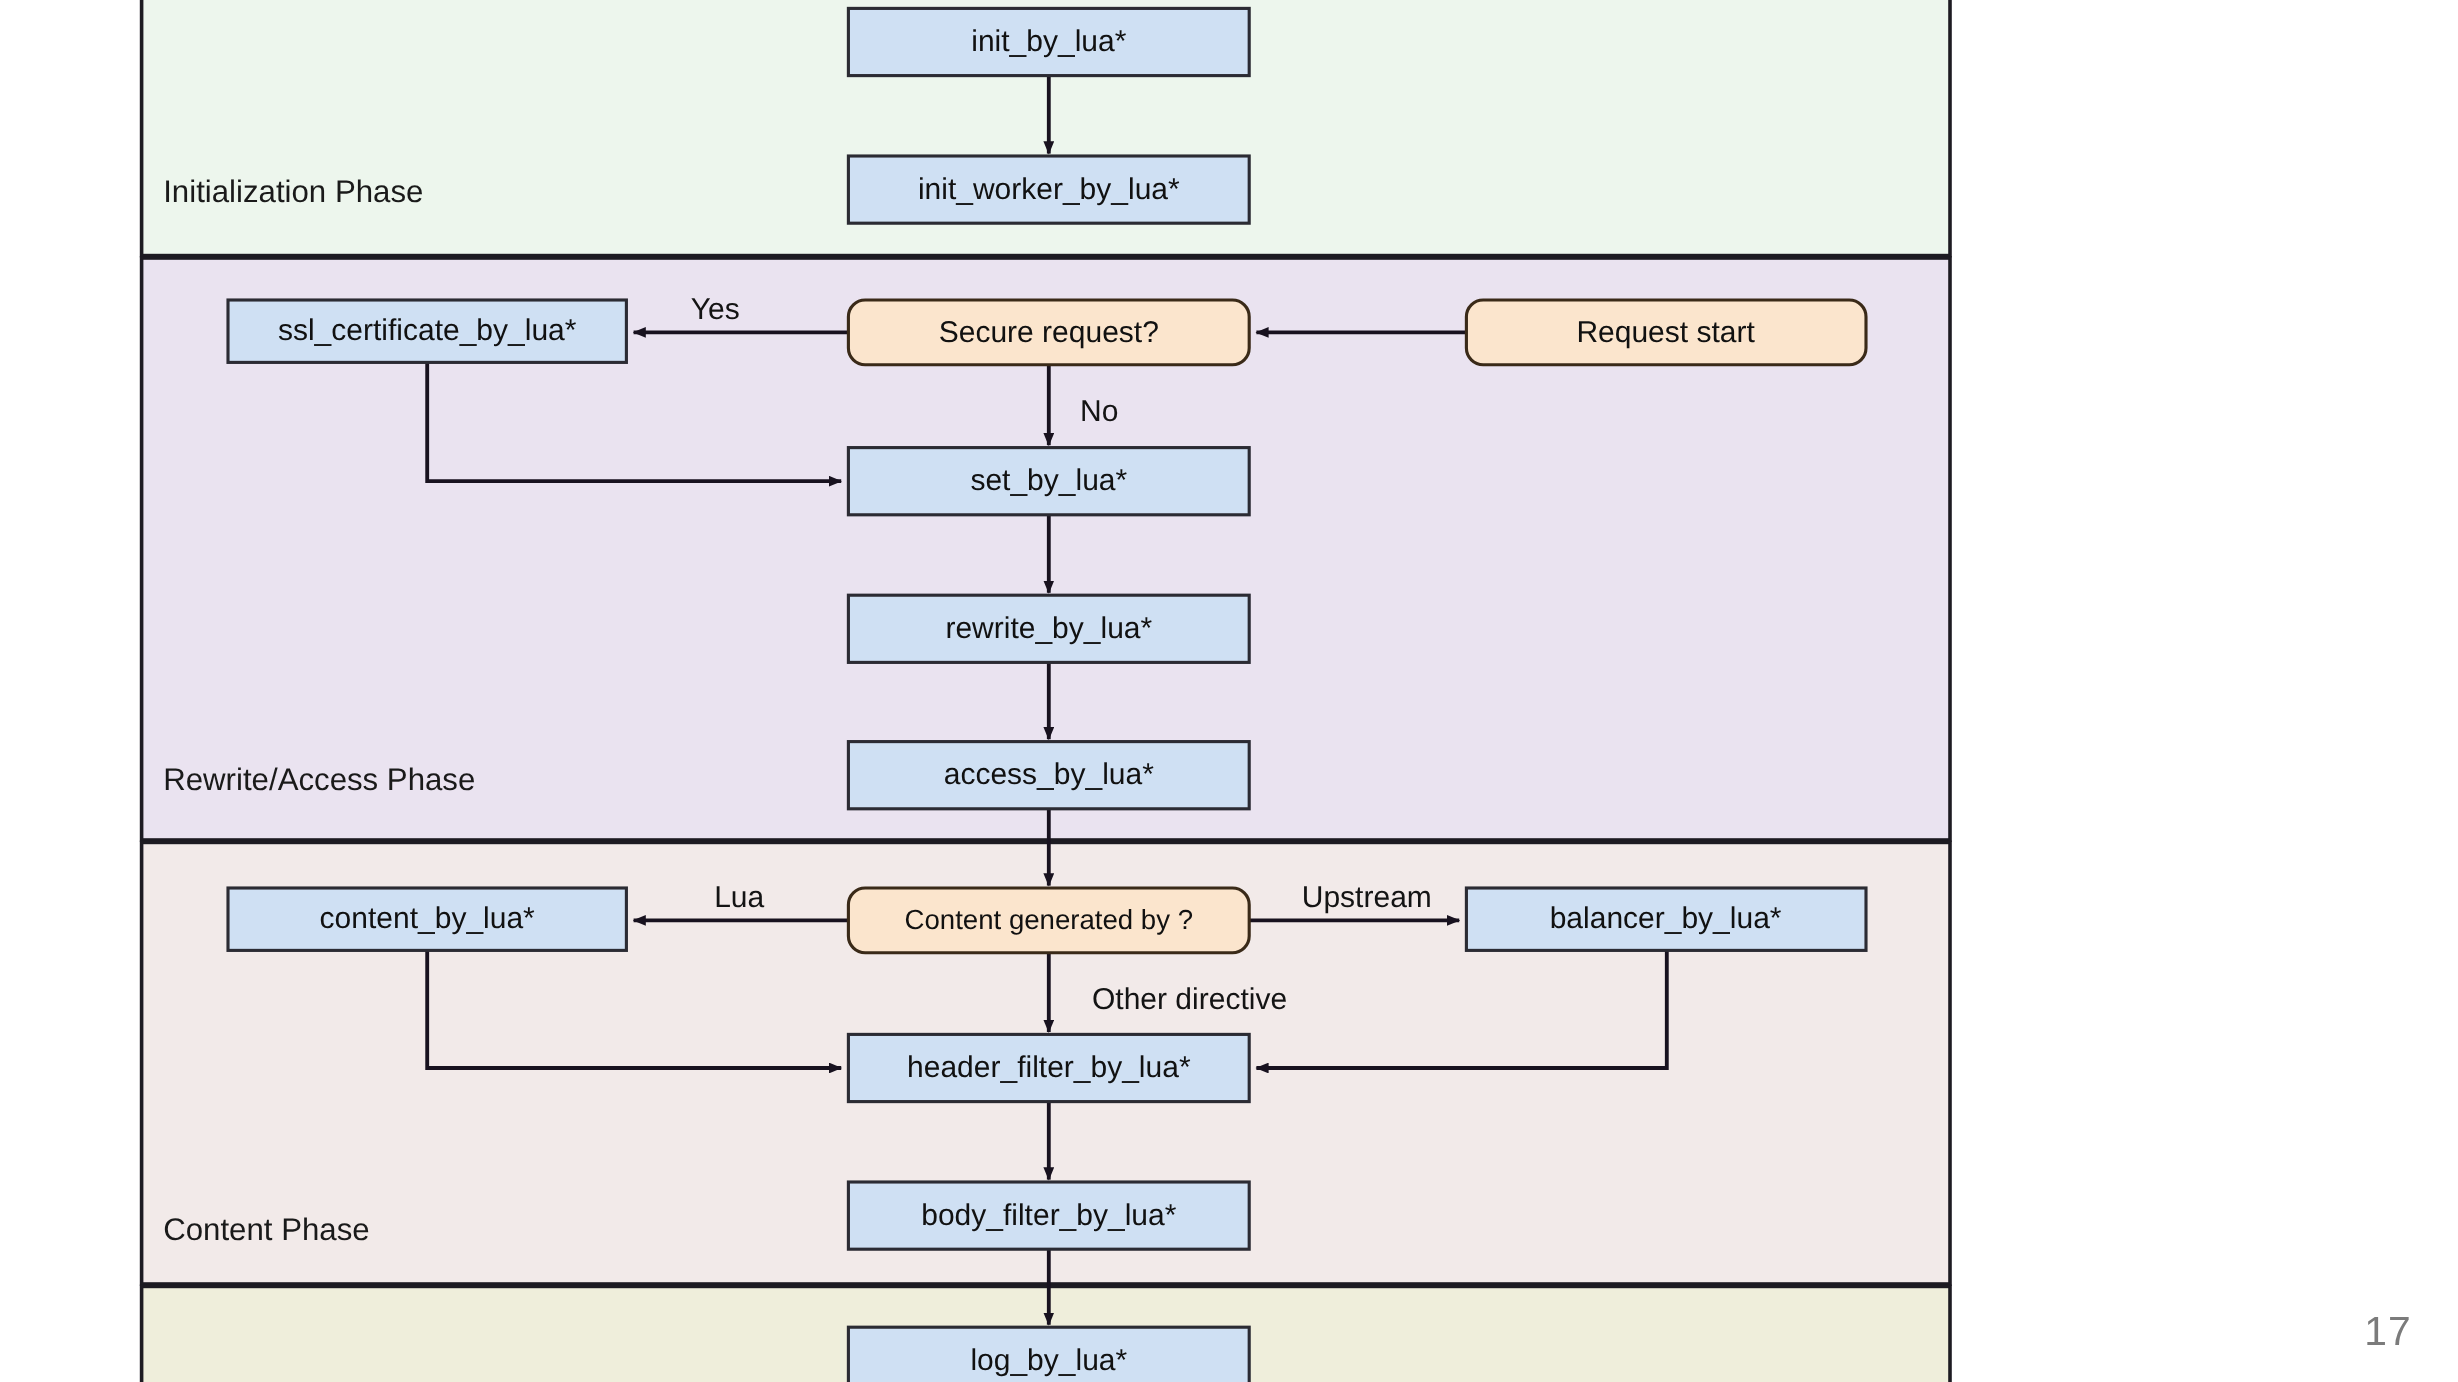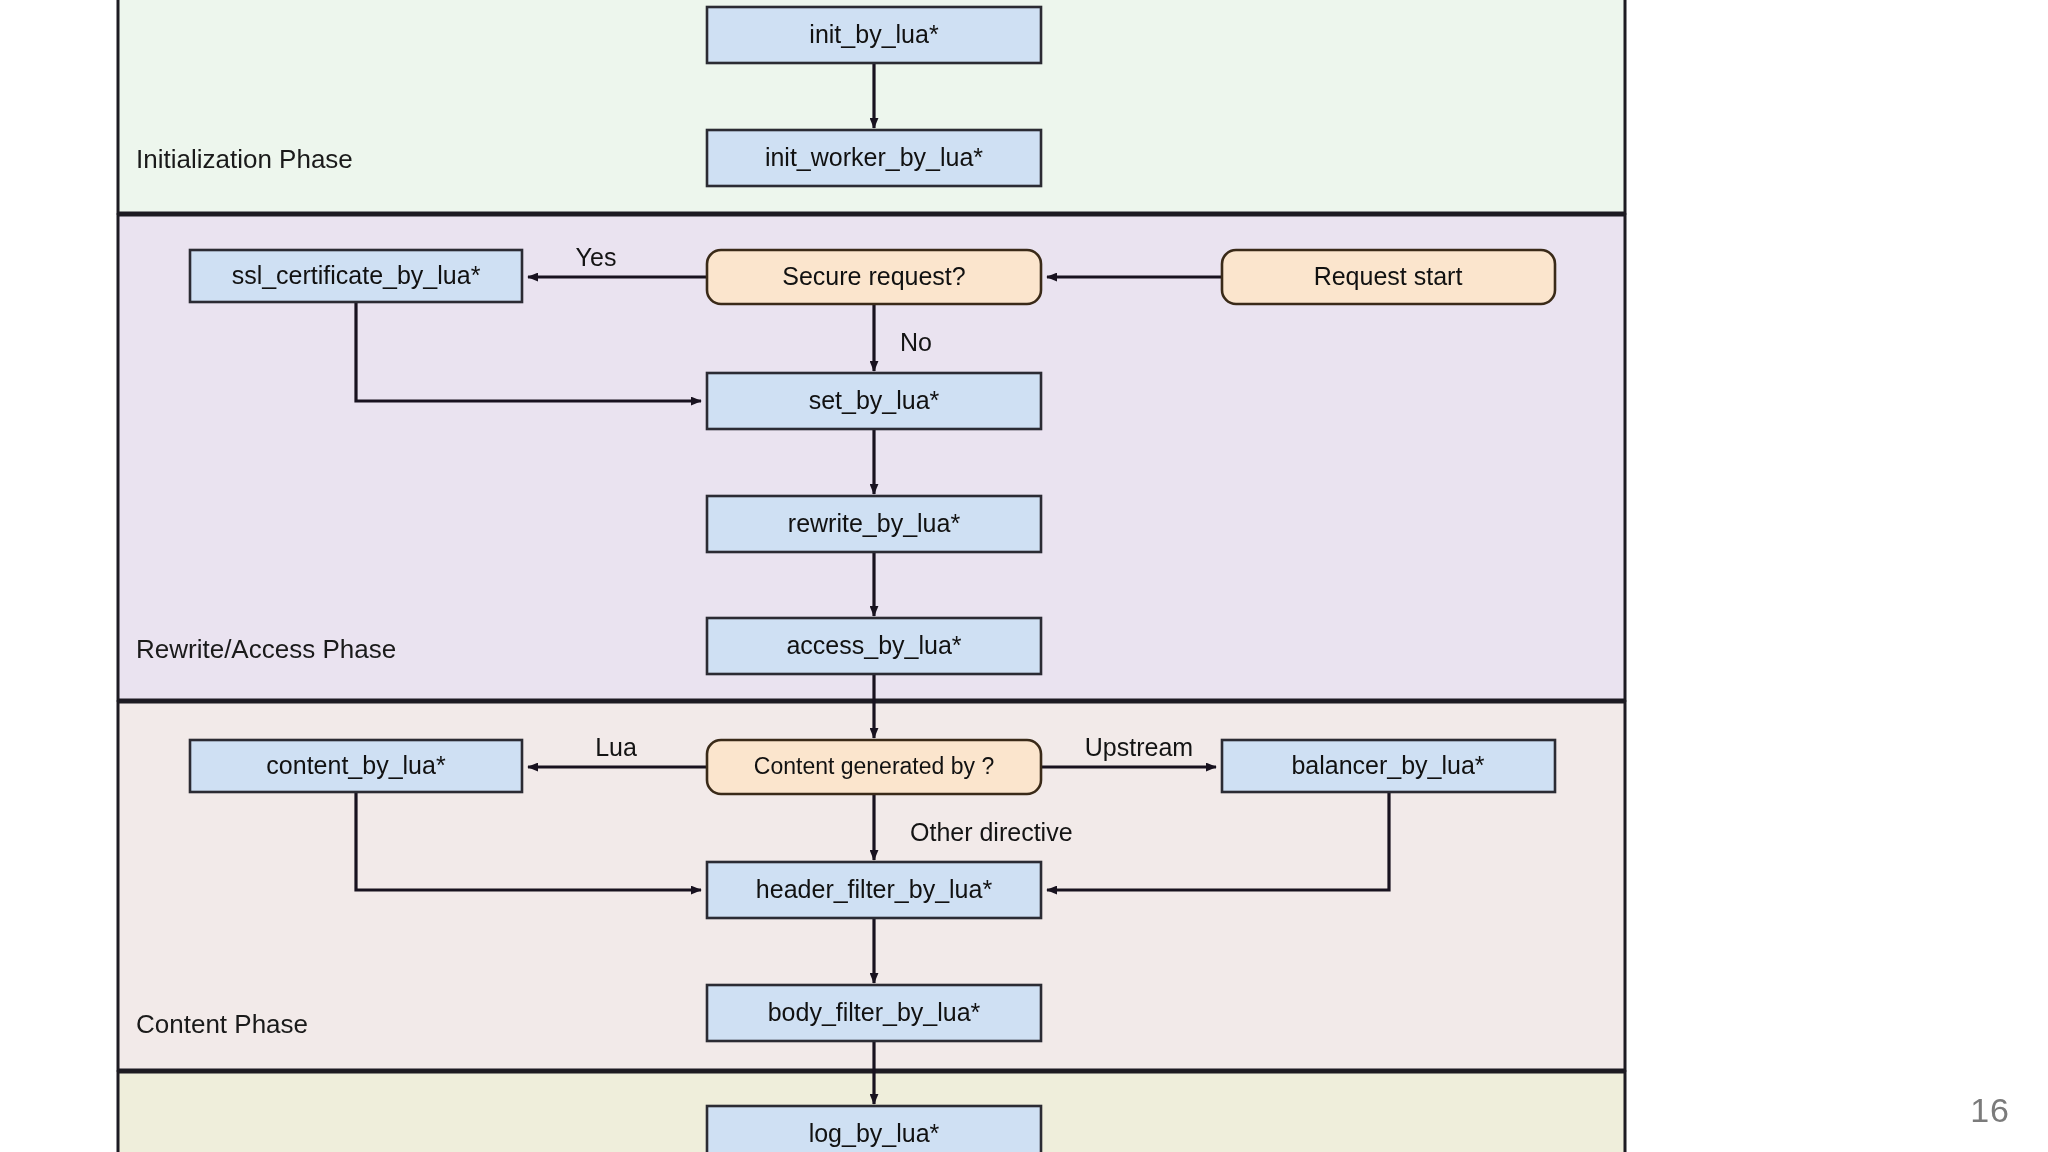--- a/index.html
+++ b/index.html
@@ -190,14 +190,14 @@
 
     <g>
       <text class="edge-label" x="596" y="266" text-anchor="middle">Yes</text>
       <text class="edge-label" x="900" y="351" text-anchor="start">No</text>
       <text class="edge-label" x="616" y="756" text-anchor="middle">Lua</text>
       <text class="edge-label" x="1139" y="756" text-anchor="middle">Upstream</text>
       <text class="edge-label" x="910" y="841" text-anchor="start">Other directive</text>
     </g>
   </svg>
 
-  <div class="page-number">16</div>
+  <div class="page-number">17</div>
 </div>
 
 </body></html>

